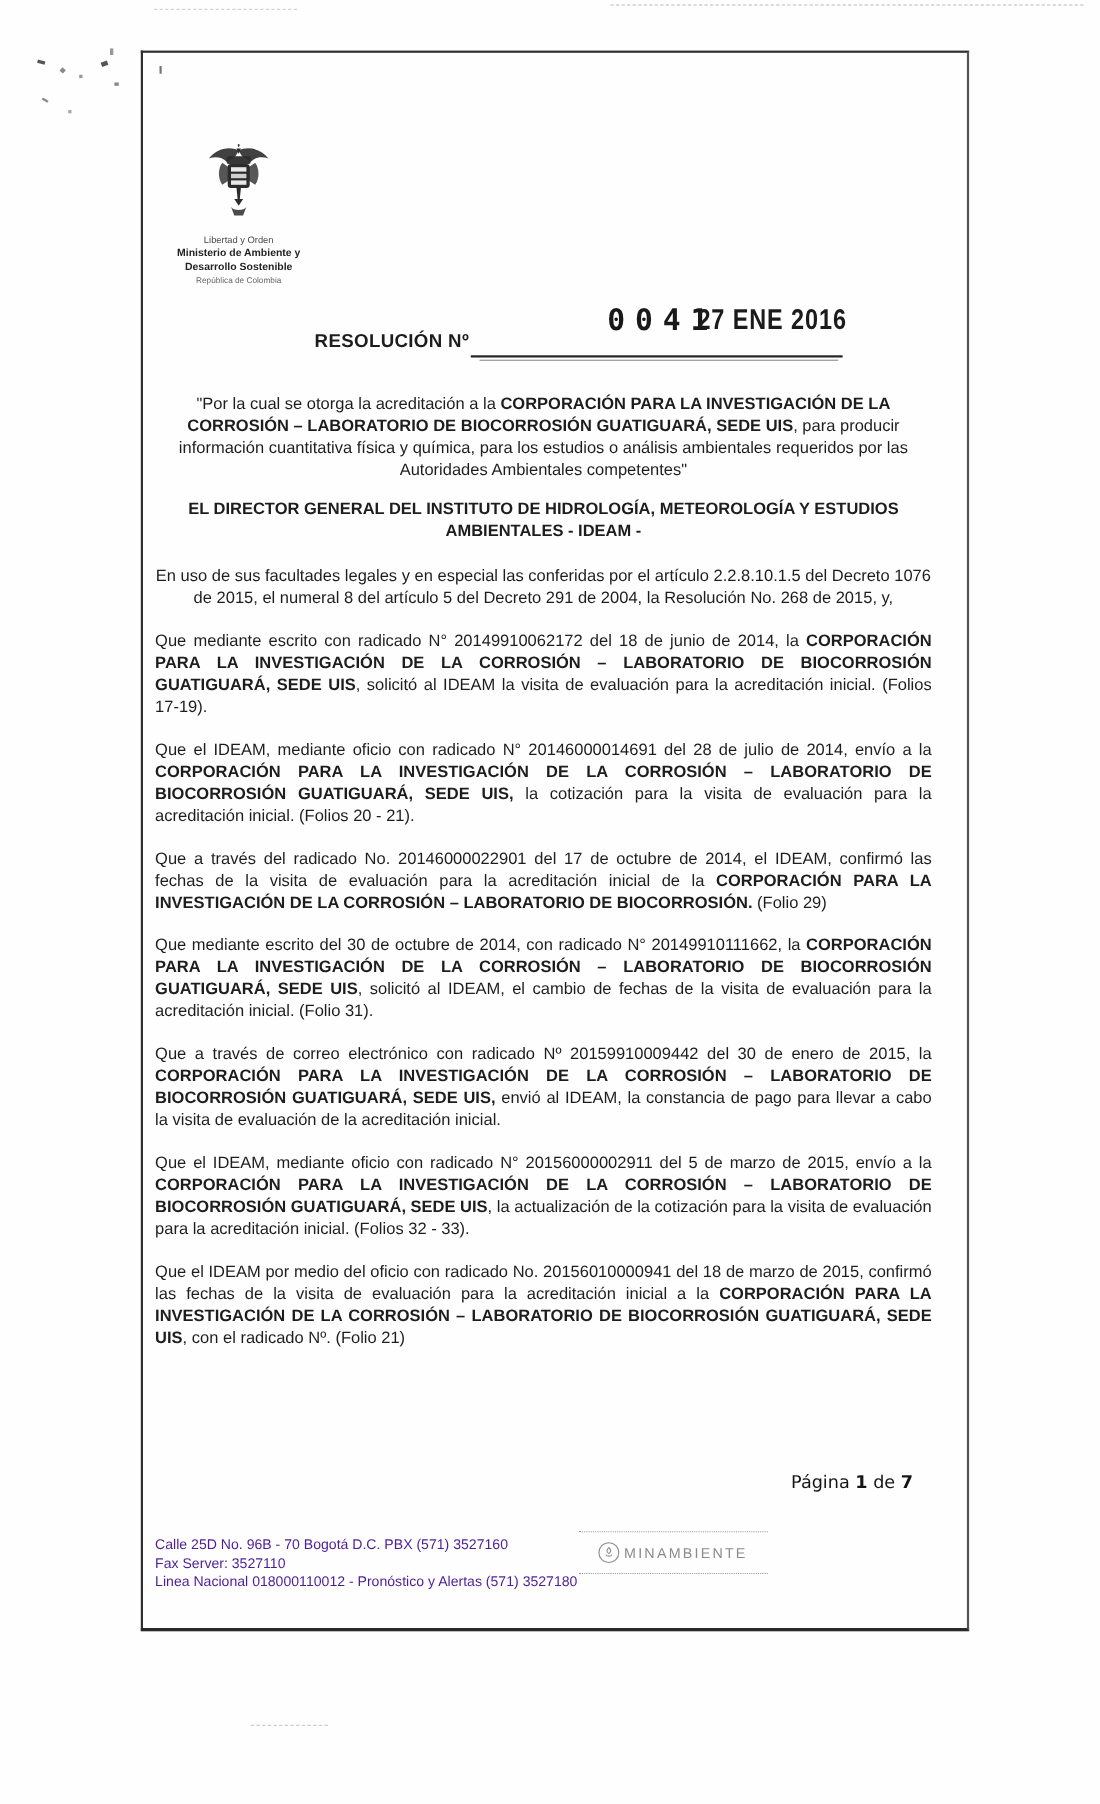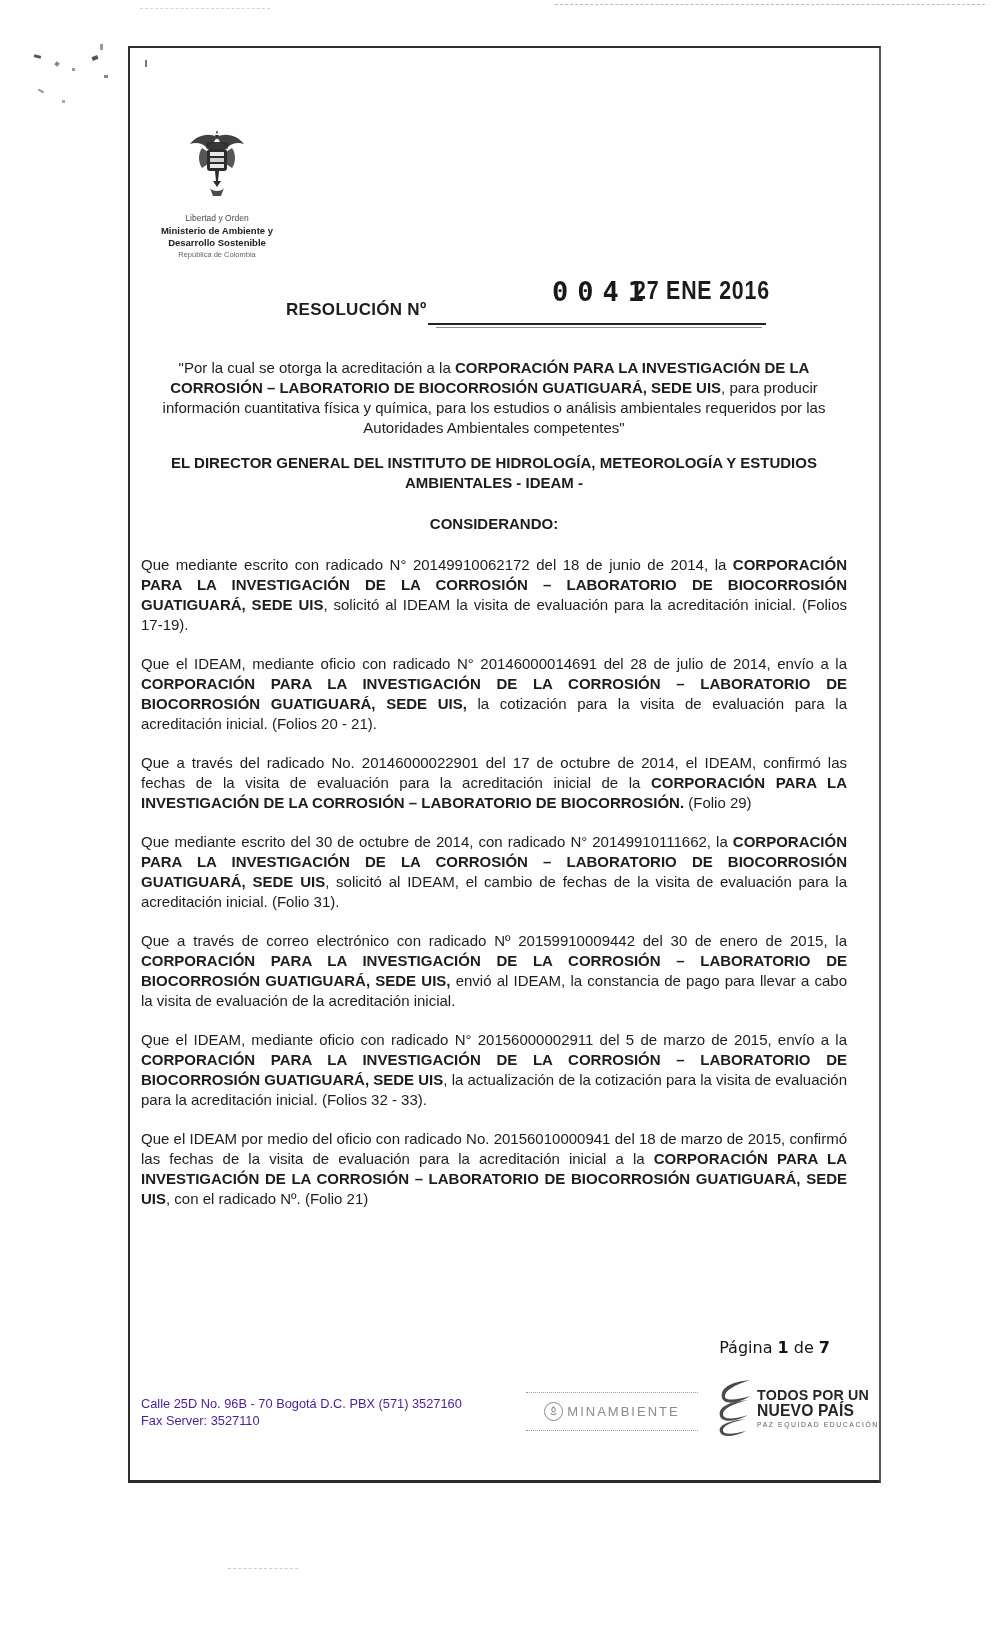--- a/index.html
+++ b/index.html
@@ -122,62 +122,49 @@
 
   <div class="res-label">RESOLUCIÓN Nº</div>
   <div class="stamp-number">0041</div>
   <div class="stamp-date">27 ENE 2016</div>
   <div class="res-line"></div>
   <div class="res-line2"></div>
 
   <div class="doc-body">
     <p class="tcenter quote"><span>"Por la cual se otorga la acreditación a la </span><span style="font-weight: 700;">CORPORACIÓN PARA LA INVESTIGACIÓN DE LA CORROSIÓN – LABORATORIO DE BIOCORROSIÓN GUATIGUARÁ, SEDE UIS</span><span>, para producir información cuantitativa física y química, para los estudios o análisis ambientales requeridos por las Autoridades Ambientales competentes"</span></p>
     <p class="tcenter bold heading">EL DIRECTOR GENERAL DEL INSTITUTO DE HIDROLOGÍA, METEOROLOGÍA Y ESTUDIOS AMBIENTALES - IDEAM -</p>
-    <p class="tcenter bold heading">CONSIDERANDO:</p>
+    <p class="tcenter">En uso de sus facultades legales y en especial las conferidas por el artículo 2.2.8.10.1.5 del Decreto 1076 de 2015, el numeral 8 del artículo 5 del Decreto 291 de 2004, la Resolución No. 268 de 2015, y,</p>
     <p class="tjust"><span>Que mediante escrito con radicado N° 20149910062172 del 18 de junio de 2014, la </span><span style="font-weight: 700;">CORPORACIÓN PARA LA INVESTIGACIÓN DE LA CORROSIÓN – LABORATORIO DE BIOCORROSIÓN GUATIGUARÁ, SEDE UIS</span><span>, solicitó al IDEAM la visita de evaluación para la acreditación inicial. (Folios 17-19).</span></p>
     <p class="tjust"><span>Que el IDEAM, mediante oficio con radicado N° 20146000014691 del 28 de julio de 2014, envío a la </span><span style="font-weight: 700;">CORPORACIÓN PARA LA INVESTIGACIÓN DE LA CORROSIÓN – LABORATORIO DE BIOCORROSIÓN GUATIGUARÁ, SEDE UIS,</span><span> la cotización para la visita de evaluación para la acreditación inicial. (Folios 20 - 21).</span></p>
     <p class="tjust"><span>Que a través del radicado No. 20146000022901 del 17 de octubre de 2014, el IDEAM, confirmó las fechas de la visita de evaluación para la acreditación inicial de la </span><span style="font-weight: 700;">CORPORACIÓN PARA LA INVESTIGACIÓN DE LA CORROSIÓN – LABORATORIO DE BIOCORROSIÓN.</span><span> (Folio 29)</span></p>
     <p class="tjust"><span>Que mediante escrito del 30 de octubre de 2014, con radicado N° 20149910111662, la </span><span style="font-weight: 700;">CORPORACIÓN PARA LA INVESTIGACIÓN DE LA CORROSIÓN – LABORATORIO DE BIOCORROSIÓN GUATIGUARÁ, SEDE UIS</span><span>, solicitó al IDEAM, el cambio de fechas de la visita de evaluación para la acreditación inicial. (Folio 31).</span></p>
     <p class="tjust"><span>Que a través de correo electrónico con radicado Nº 20159910009442 del 30 de enero de 2015, la </span><span style="font-weight: 700;">CORPORACIÓN PARA LA INVESTIGACIÓN DE LA CORROSIÓN – LABORATORIO DE BIOCORROSIÓN GUATIGUARÁ, SEDE UIS,</span><span> envió al IDEAM, la constancia de pago para llevar a cabo la visita de evaluación de la acreditación inicial.</span></p>
     <p class="tjust"><span>Que el IDEAM, mediante oficio con radicado N° 20156000002911 del 5 de marzo de 2015, envío a la </span><span style="font-weight: 700;">CORPORACIÓN PARA LA INVESTIGACIÓN DE LA CORROSIÓN – LABORATORIO DE BIOCORROSIÓN GUATIGUARÁ, SEDE UIS</span><span>, la actualización de la cotización para la visita de evaluación para la acreditación inicial. (Folios 32 - 33).</span></p>
     <p class="tjust"><span>Que el IDEAM por medio del oficio con radicado No. 20156010000941 del 18 de marzo de 2015, confirmó las fechas de la visita de evaluación para la acreditación inicial a la </span><span style="font-weight: 700;">CORPORACIÓN PARA LA INVESTIGACIÓN DE LA CORROSIÓN – LABORATORIO DE BIOCORROSIÓN GUATIGUARÁ, SEDE UIS</span><span>, con el radicado Nº. (Folio 21)</span></p>
   </div>
 
   <div class="page-ind">
     <span>Página</span>
     <b>1</b>
     <span>de</span>
     <b>7</b>
   </div>
 
   <div class="addr">
     <div>Calle 25D No. 96B - 70 Bogotá D.C. PBX (571) 3527160</div>
     <div>Fax Server: 3527110</div>
+    <div>Linea Nacional 018000110012 - Pronóstico y Alertas (571) 3527180</div>
   </div>
 
   <div class="minamb">
     <span class="ic">
       <svg width="11" height="11" viewBox="0 0 12 12">
           <g fill="none" stroke="#8b8b8b" stroke-width="1.1">
         <path d="M6 1 C4 3 3 5 6 7 C9 5 8 3 6 1 Z"></path>
             <path d="M3 8 C4 10 8 10 9 8"></path>
       </g>
         </svg>
     </span>
     <span>MINAMBIENTE</span>
   </div>
 
-  <div class="todos">
-    <svg width="40" height="60" viewBox="0 0 40 60">
-      <g fill="#4b4b4b">
-        <path d="M38 2 C18 4 8 10 10 20 C12 27 26 26 38 18 C26 22 14 23 13 19 C12 13 22 7 38 2 Z"></path>
-        <path d="M36 22 C16 24 6 29 8 38 C10 45 24 44 36 37 C24 41 12 42 11 37 C10 31 20 26 36 22 Z"></path>
-        <path d="M34 41 C16 43 6 47 8 54 C10 60 22 59 34 53 C22 56 12 57 11 53 C10 48 19 44 34 41 Z"></path>
-      </g>
-    </svg>
-    <div class="txt">
-      <div class="l1">TODOS POR UN</div>
-      <div class="l2">NUEVO PAÍS</div>
-      <div class="l3">PAZ  EQUIDAD  EDUCACIÓN</div>
-    </div>
-  </div>
 
 </div>
 
 </body></html>

